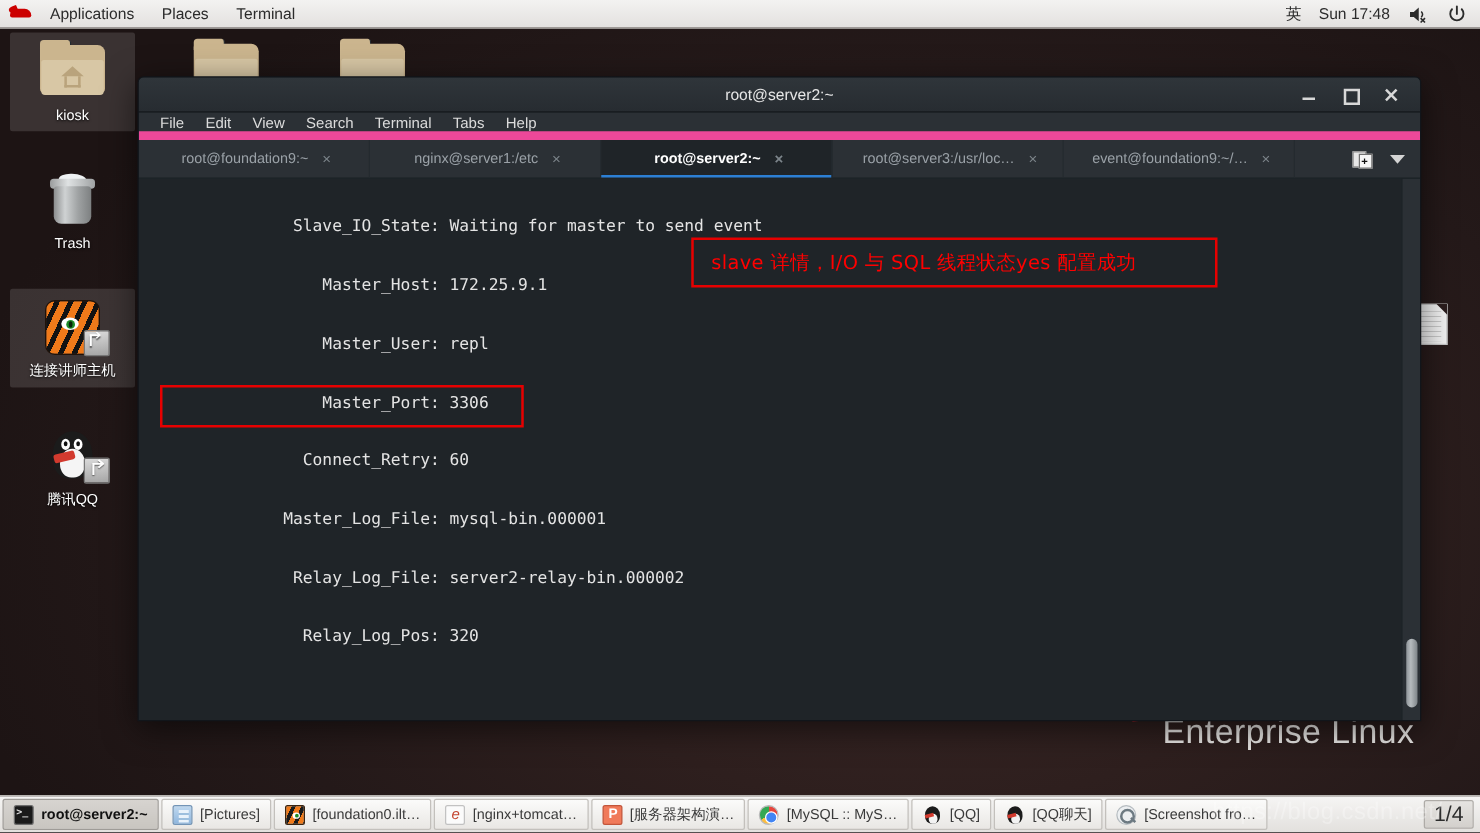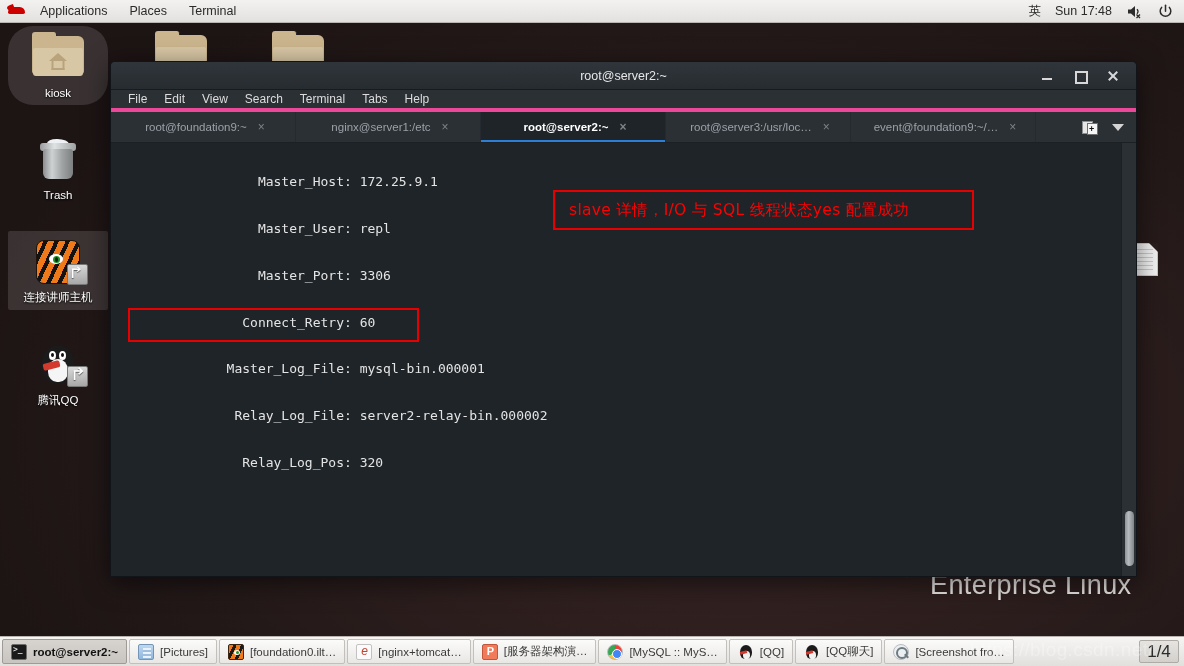--- a/index.html
+++ b/index.html
@@ -198,21 +198,21 @@
   #win-buttons { margin-left:auto; display:flex; align-items:center; gap:19px; padding-right:16px; z-index:2; }
   .win-btn { width:14px; height:14px; position:relative; cursor:default; }
   .win-btn.min::after{content:"";position:absolute;left:2px;top:9px;width:10px;height:2px;background:#d8d8d8;}
   .win-btn.max::after{content:"";position:absolute;left:2px;top:2px;width:9px;height:9px;border:2px solid #d8d8d8;}
   .win-btn.close::before,.win-btn.close::after{
     content:"";position:absolute;left:1px;top:6px;width:12px;height:2px;background:#d8d8d8;}
   .win-btn.close::before{transform:rotate(45deg);}
   .win-btn.close::after{transform:rotate(-45deg);}
 
   #menubar {
-    height: 22px; background:#2b3035; border-bottom:4px solid #ec4899;
+    height: 22px; background:#2b3035; border-bottom:7px solid #ec4899;
     display:flex; align-items:center; padding-left:10px; gap:3px;
     flex: 0 0 22px;
   }
   .menu-item { font-size:12px; color:#dcdcdc; padding:2px 7px; border-radius:2px; cursor:default; }
 
   #tabbar {
     height: 31px; background:#2b3035; border-bottom:1px solid #1b2024;
     display:flex; align-items:stretch;
     flex: 0 0 31px;
   }
@@ -358,21 +358,21 @@
 </div>
 <div class="bg-folder" style="left:272px; top:31px;">
   <div class="tab"></div>
   <div class="back"></div>
   <div class="front"></div>
 </div>
 <div class="bg-doc" style="left:1132px; top:243px;">
   <div class="lines"></div>
 </div>
 
-<div class="desk-icon selected" style="top:26px;border-radius:25px;">
+<div class="desk-icon selected" style="top:26px;">
   <span class="glyph">
     <span class="folder-shape">
       <span class="tab"></span>
         <span class="back"></span>
         <span class="front"></span>
       <span class="home-mark"></span>
         <span class="home-body"></span>
     </span>
   </span>
   <span class="label">kiosk</span>
@@ -486,20 +486,21 @@
         <span class="p1"></span>
           <span class="p2"></span>
           <span class="plus">+</span>
       </div>
       <div id="tab-menu-icon"></div>
     </div>
   </div>
 
   <div id="term-body">
     <div id="term-text">
+      <div class="term-line">               Slave_IO_State: Waiting for master to send event</div>
       <div class="term-line">                  Master_Host: 172.25.9.1</div>
       <div class="term-line">                  Master_User: repl</div>
       <div class="term-line">                  Master_Port: 3306</div>
       <div class="term-line">                Connect_Retry: 60</div>
       <div class="term-line">              Master_Log_File: mysql-bin.000001</div>
       <div class="term-line">               Relay_Log_File: server2-relay-bin.000002</div>
       <div class="term-line">                Relay_Log_Pos: 320</div>
       
       
       

